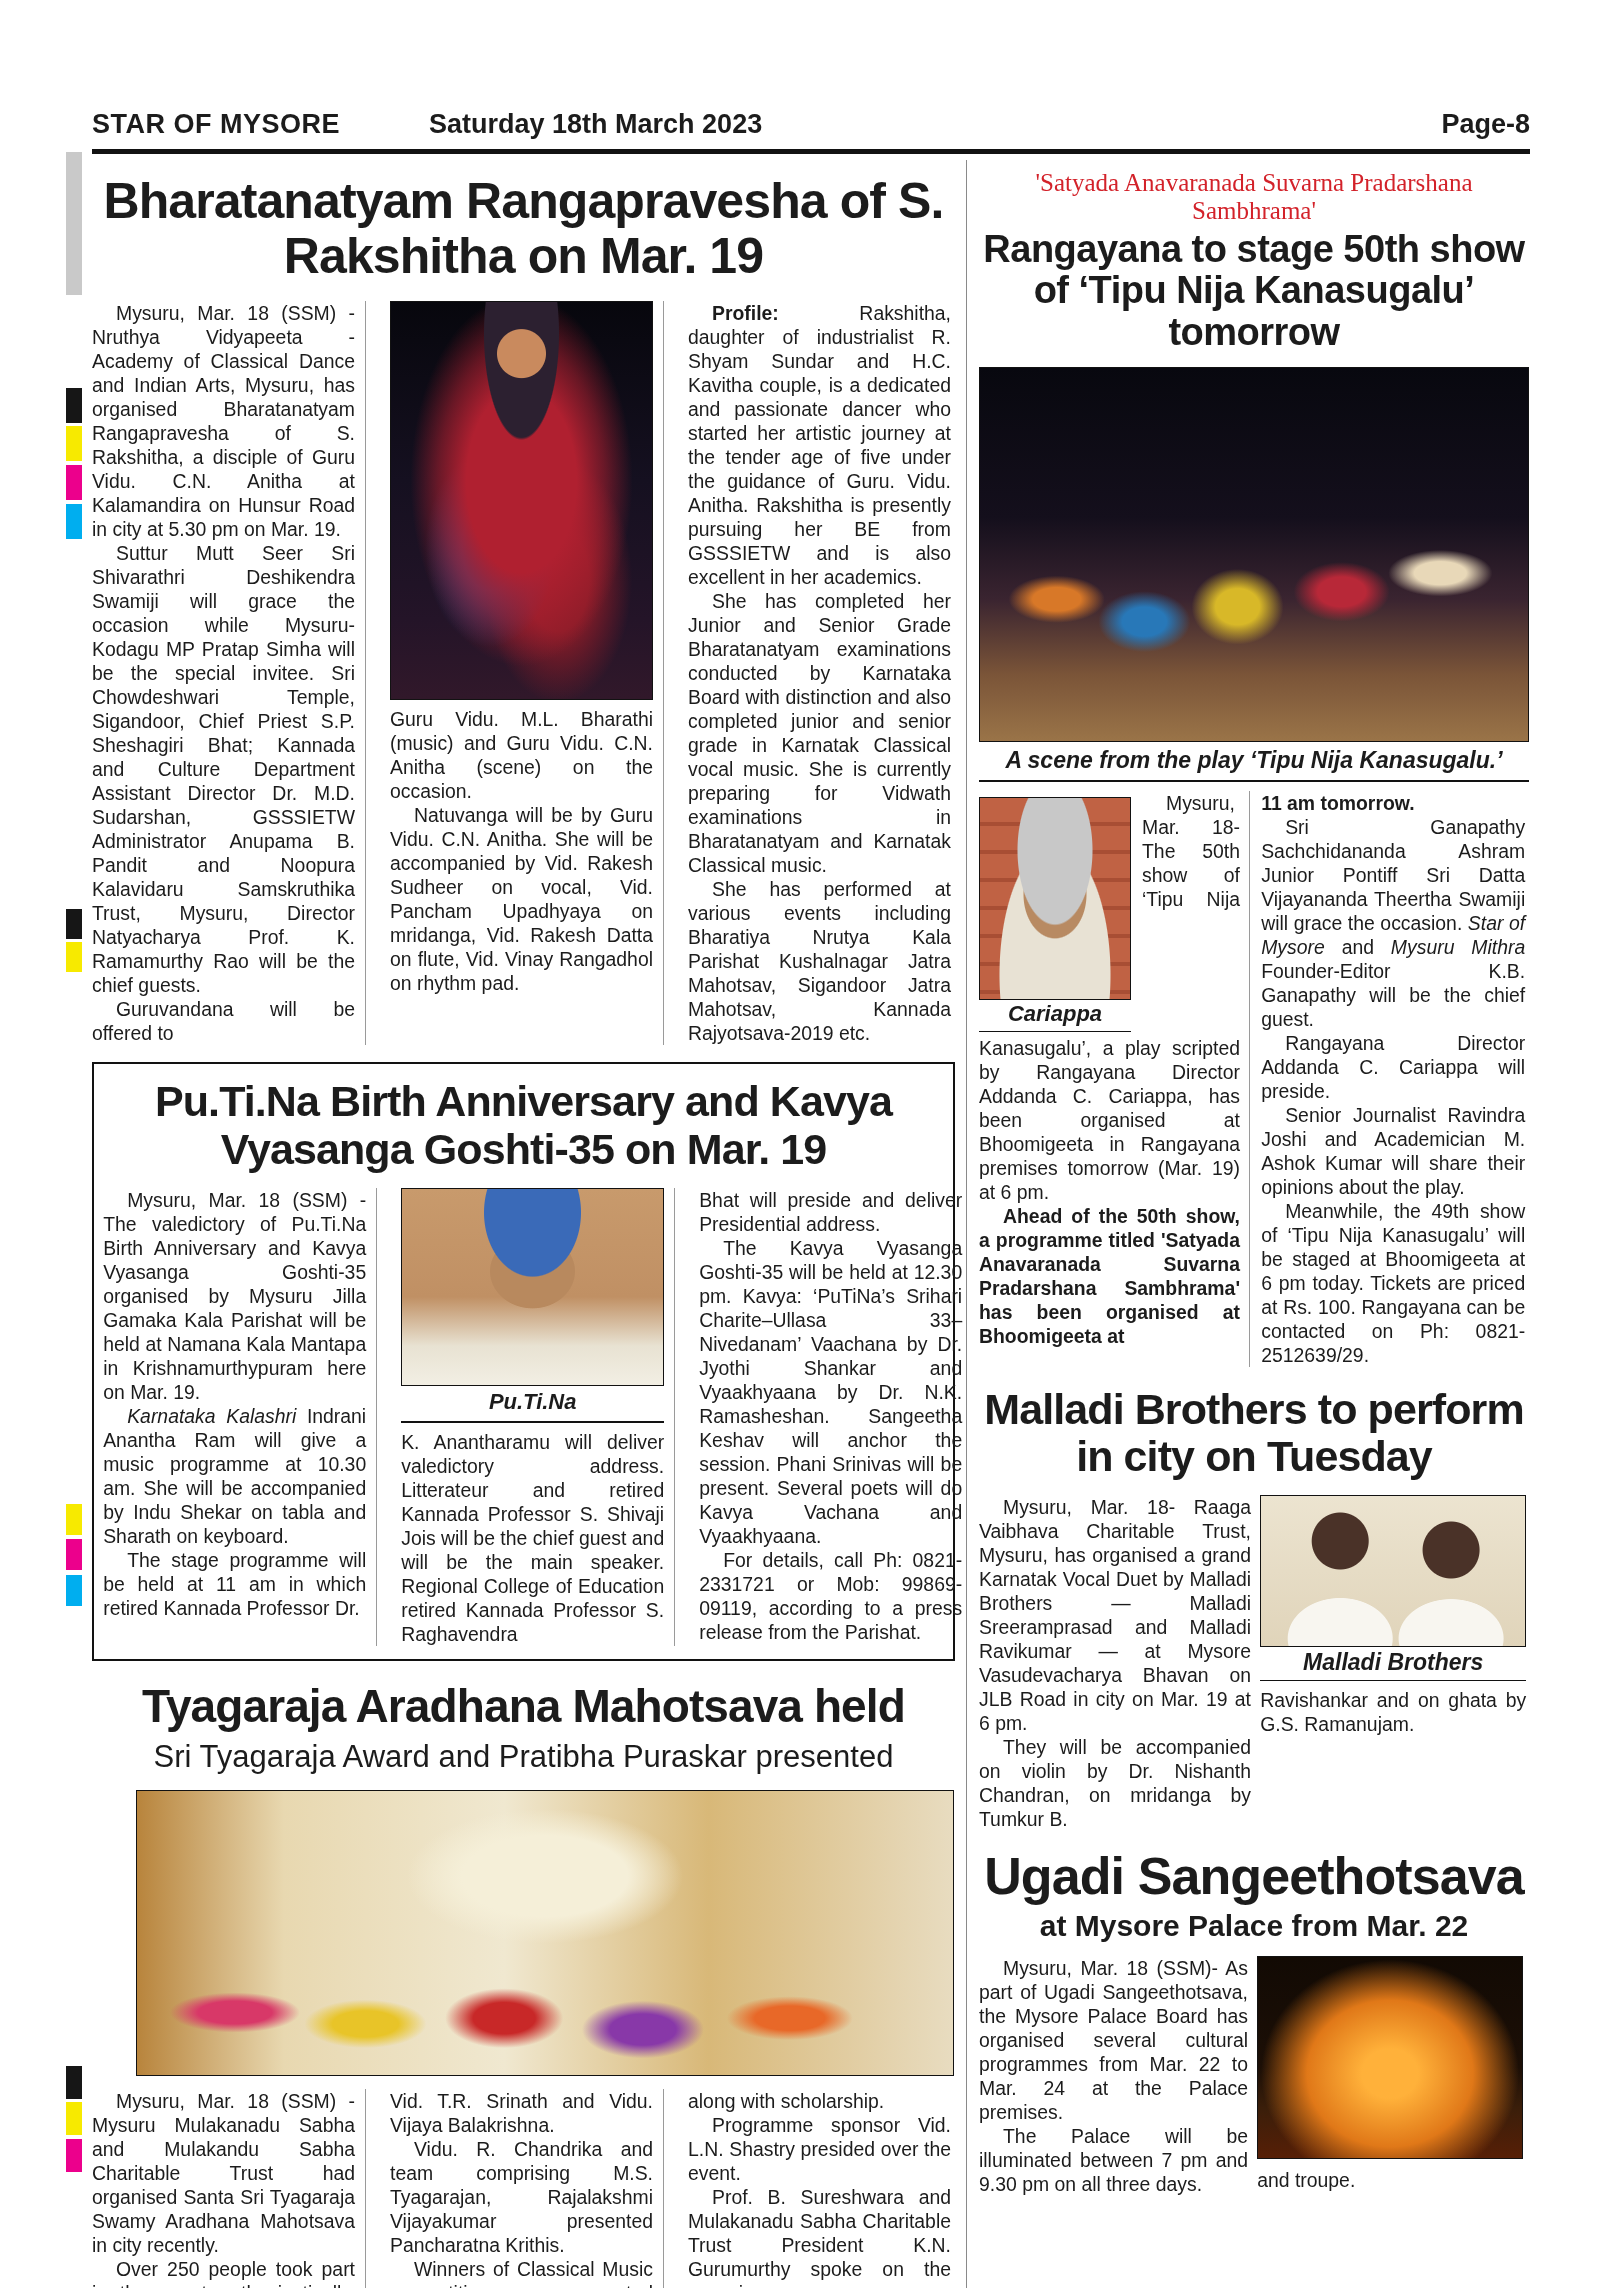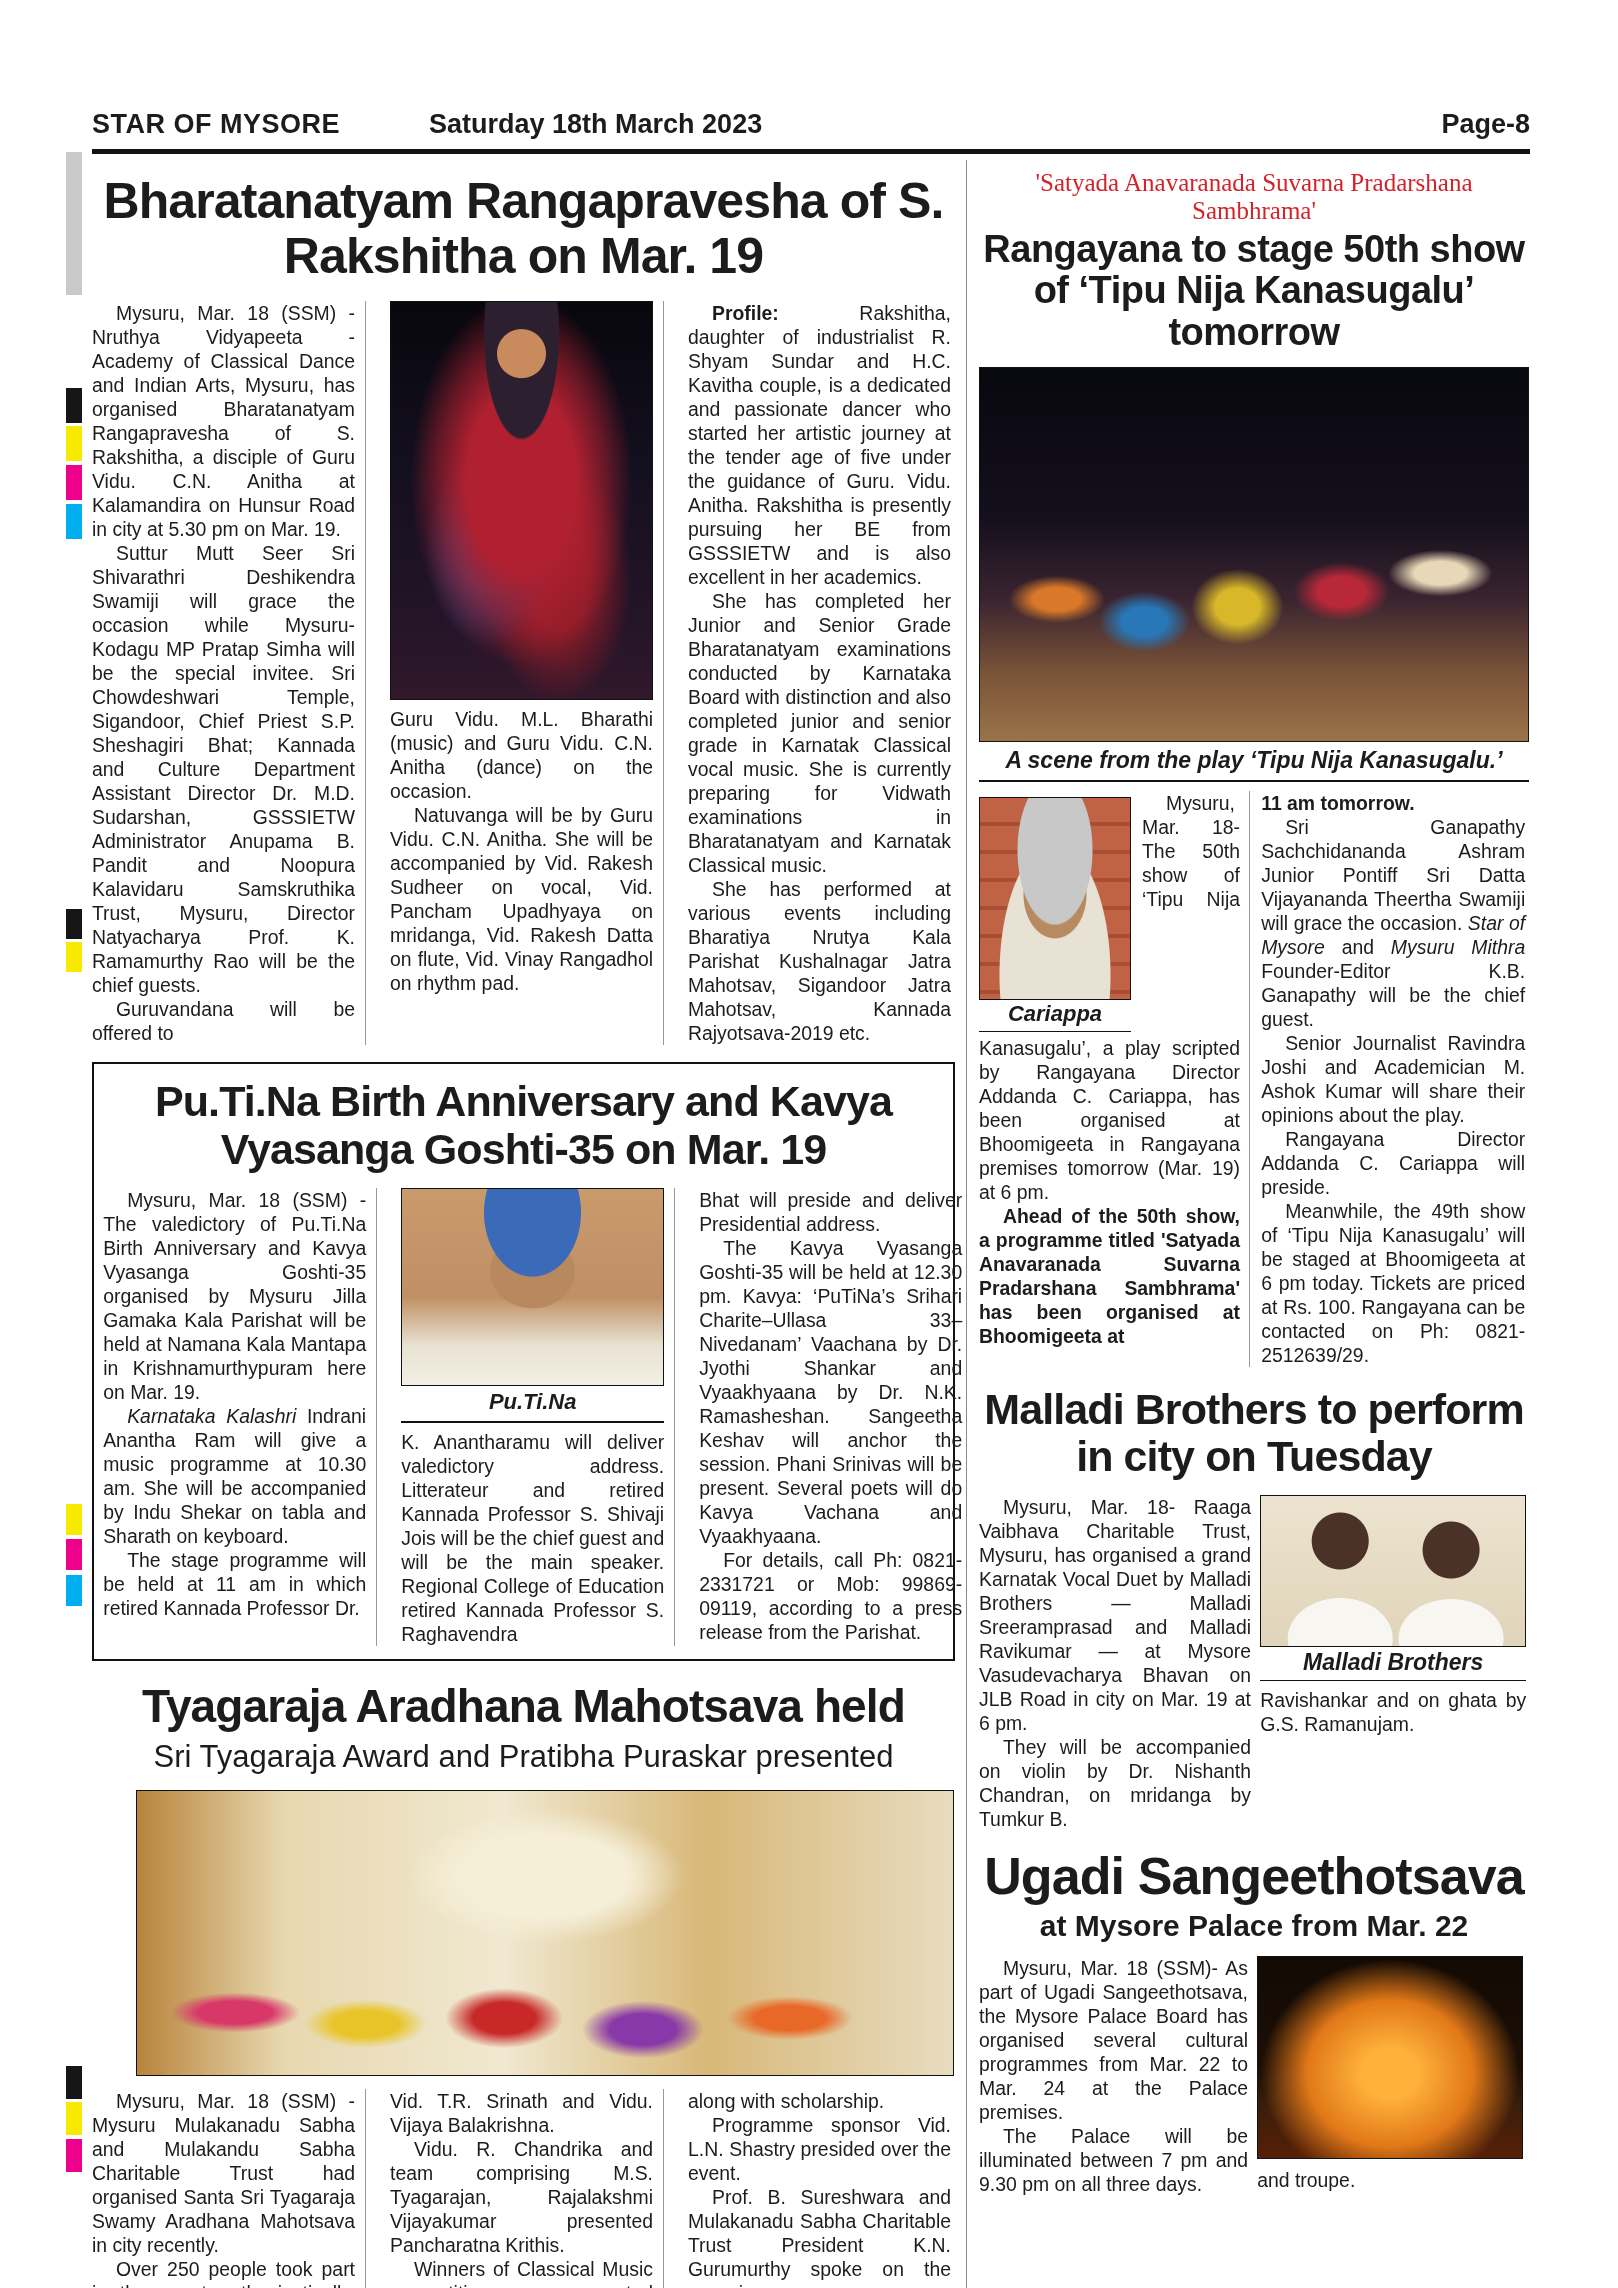--- a/index.html
+++ b/index.html
@@ -155,21 +155,21 @@
         <div>
           <h1 class="hl a1-hl">Bharatanatyam Rangapravesha of S. Rakshitha on Mar. 19</h1>
           <div class="cols">
             <div class="col col-a">
               <p class="p"><span class="run-r">Mysuru, Mar. 18 (SSM) - Nruthya Vidyapeeta - Academy of Classical Dance and Indian Arts, Mysuru, has organised Bharatanatyam Rangapravesha of S. Rakshitha, a disciple of Guru Vidu. C.N. Anitha at Kalamandira on Hunsur Road in city at 5.30 pm on Mar. 19.</span></p>
               <p class="p"><span class="run-r">Suttur Mutt Seer Sri Shivarathri Deshikendra Swamiji will grace the occasion while Mysuru-Kodagu MP Pratap Simha will be the special invitee. Sri Chowdeshwari Temple, Sigandoor, Chief Priest S.P. Sheshagiri Bhat; Kannada and Culture Department Assistant Director Dr. M.D. Sudarshan, GSSSIETW Administrator Anupama B. Pandit and Noopura Kalavidaru Samskruthika Trust, Mysuru, Director Natyacharya Prof. K. Ramamurthy Rao will be the chief guests.</span></p>
               <p class="p"><span class="run-r">Guruvandana will be offered to</span></p>
             </div>
             <div class="col col-b">
               <div class="photo-frame ph-dancer"></div>
-              <p class="p noind"><span class="run-r">Guru Vidu. M.L. Bharathi (music) and Guru Vidu. C.N. Anitha (dance) on the occasion.</span></p>
+              <p class="p noind"><span class="run-r">Guru Vidu. M.L. Bharathi (music) and Guru Vidu. C.N. Anitha (scene) on the occasion.</span></p>
               <p class="p"><span class="run-r">Natuvanga will be by Guru Vidu. C.N. Anitha. She will be accompanied by Vid. Rakesh Sudheer on vocal, Vid. Pancham Upadhyaya on mridanga, Vid. Rakesh Datta on flute, Vid. Vinay Rangadhol on rhythm pad.</span></p>
             </div>
             <div class="col col-c">
               <p class="p"><span class="run-b">Profile:</span><span class="run-r"> Rakshitha, daughter of industrialist R. Shyam Sundar and H.C. Kavitha couple, is a dedicated and passionate dancer who started her artistic journey at the tender age of five under the guidance of Guru. Vidu. Anitha. Rakshitha is presently pursuing her BE from GSSSIETW and is also excellent in her academics.</span></p>
               <p class="p"><span class="run-r">She has completed her Junior and Senior Grade Bharatanatyam examinations conducted by Karnataka Board with distinction and also completed junior and senior grade in Karnatak Classical vocal music. She is currently preparing for Vidwath examinations in Bharatanatyam and Karnatak Classical music.</span></p>
               <p class="p"><span class="run-r">She has performed at various events including Bharatiya Nrutya Kala Parishat Kushalnagar Jatra Mahotsav, Sigandoor Jatra Mahotsav, Kannada Rajyotsava-2019 etc.</span></p>
             </div>
           </div>
         </div>
 
@@ -231,22 +231,22 @@
               <div class="inset">
                 <div class="ph-cariappa"></div>
                 <div class="caption inset-cap">Cariappa</div>
               </div>
               <p class="p"><span class="run-r">Mysuru, Mar. 18- The 50th show of ‘Tipu Nija Kanasugalu’, a play scripted by Rangayana Director Addanda C. Cariappa, has been organised at Bhoomigeeta in Rangayana premises tomorrow (Mar. 19) at 6 pm.</span></p>
               <p class="p"><span class="run-b">Ahead of the 50th show, a programme titled 'Satyada Anavaranada Suvarna Pradarshana Sambhrama' has been organised at Bhoomigeeta at</span></p>
             </div>
             <div class="a2col-r">
               <p class="p noind"><span class="run-b">11 am tomorrow.</span></p>
               <p class="p"><span class="run-r">Sri Ganapathy Sachchidananda Ashram Junior Pontiff Sri Datta Vijayananda Theertha Swamiji will grace the occasion. </span><span class="run-i">Star of Mysore</span><span class="run-r"> and </span><span class="run-i">Mysuru Mithra</span><span class="run-r"> Founder-Editor K.B. Ganapathy will be the chief guest.</span></p>
+              <p class="p"><span class="run-r">Rangayana Director Addanda C. Cariappa will preside.</span></p>
               <p class="p"><span class="run-r">Senior Journalist Ravindra Joshi and Academician M. Ashok Kumar will share their opinions about the play.</span></p>
-              <p class="p"><span class="run-r">Rangayana Director Addanda C. Cariappa will preside.</span></p>
               <p class="p"><span class="run-r">Meanwhile, the 49th show of ‘Tipu Nija Kanasugalu’ will be staged at Bhoomigeeta at 6 pm today. Tickets are priced at Rs. 100. Rangayana can be contacted on Ph: 0821-2512639/29.</span></p>
             </div>
           </div>
         </div>
 
         <div>
           <h1 class="hl a4-hl">Malladi Brothers to perform in city on Tuesday</h1>
           <div class="a4cols">
             <div class="a4col-l">
               <p class="p"><span class="run-r">Mysuru, Mar. 18- Raaga Vaibhava Charitable Trust, Mysuru, has organised a grand Karnatak Vocal Duet by Malladi Brothers — Malladi Sreeramprasad and Malladi Ravikumar — at Mysore Vasudevacharya Bhavan on JLB Road in city on Mar. 19 at 6 pm.</span></p>

